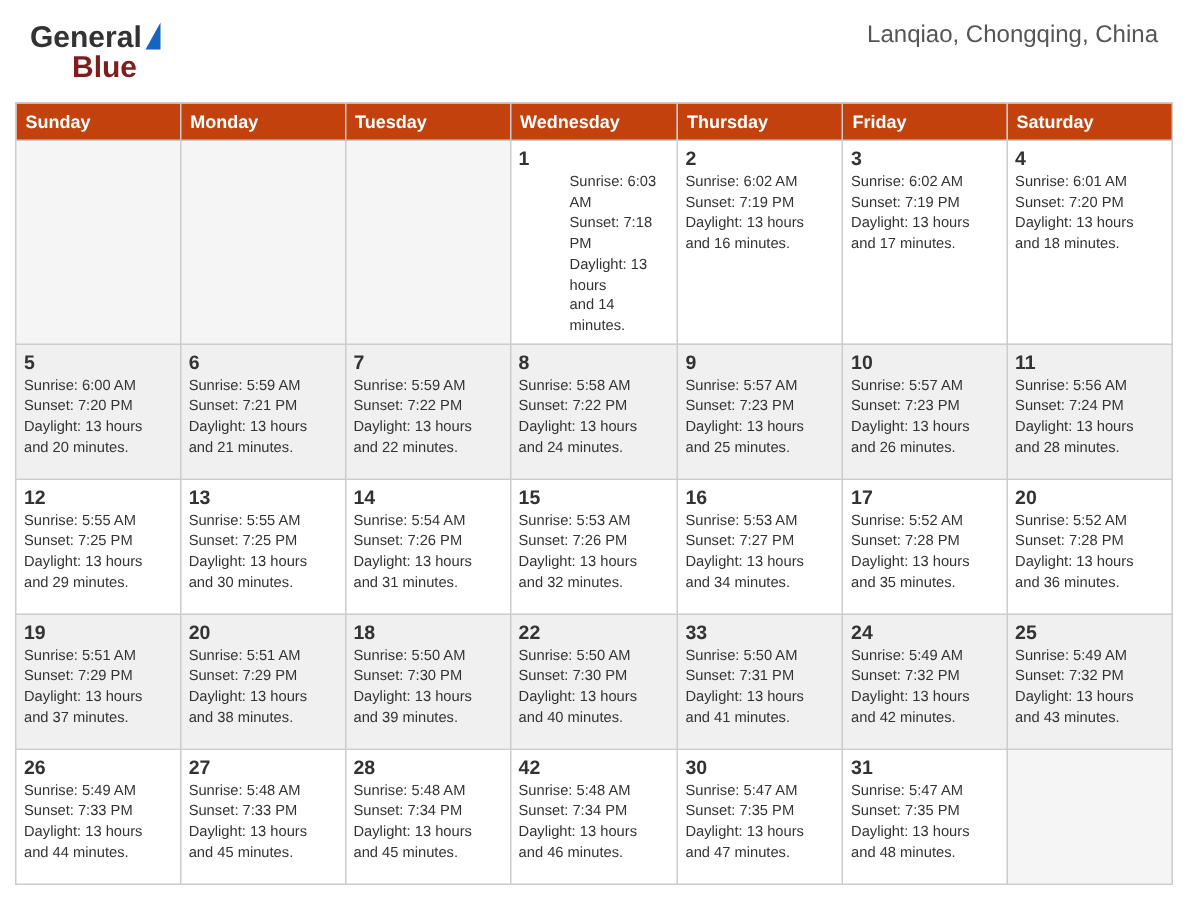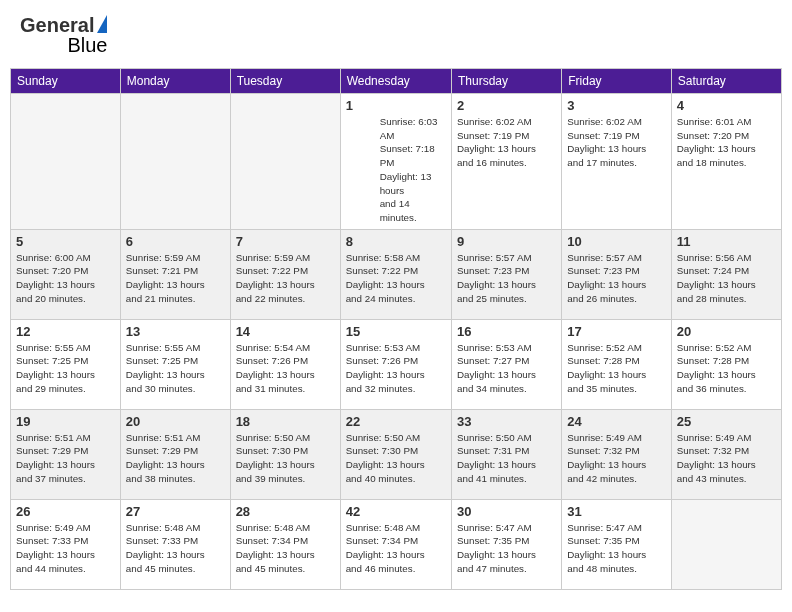--- a/index.html
+++ b/index.html
@@ -34,26 +34,26 @@
     .location {
       font-size: 16px;
       color: #555;
     }
     .calendar {
       width: 100%;
       border-collapse: collapse;
       font-size: 10.5px;
     }
     .calendar th {
-      background: #4c1d95;
+      background: #c2410c;
       color: #fff;
       text-align: left;
       padding: 5px 6px;
       font-size: 12px;
-      font-weight: normal;
+      font-weight: bold;
       border: 1px solid #ccc;
     }
     .calendar td {
       border: 1px solid #ccc;
       vertical-align: top;
       padding: 4px 5px;
       height: 90px;
       width: 113px;
       background: #fff;
     }
@@ -82,20 +82,21 @@
   <div class="logo">
   <div class="logo-wrap">
     <span class="logo-text-general">General</span>
     <div class="logo-triangle"></div>
   </div>
   <div class="logo-wrap">
     <span class="logo-text-blue">Blue</span>
   </div>
 </div>
   <div class="title-block">
+    <div class="location">Lanqiao, Chongqing, China</div>
   </div>
 </div>
 
 <table class="calendar">
   <thead>
     <tr>
     <th>Sunday</th>
         <th>Monday</th>
         <th>Tuesday</th>
         <th>Wednesday</th>
@@ -336,37 +337,38 @@
         </td>
         <td class="empty"></td>
       </tr>
     </tbody>
 </table>
 
 <style>
   .logo {
     display: flex;
     flex-direction: column;
-    align-items: flex-end;
+    align-items: flex-start;
     font-size: 0;
     line-height: 1;
   }
   .logo-wrap {
     display: flex;
     align-items: center;
   }
   .logo-text-general {
     font-size: 20px;
     font-weight: bold;
     color: #333;
   }
   .logo-text-blue {
     font-size: 20px;
-    font-weight: normal;
-    color: #000000;
+    font-weight: bold;
+    color: #7f1d1d;
+    margin-left: 28px;
   }
   .logo-triangle {
     width: 0;
     height: 0;
     border-left: 10px solid transparent;
     border-bottom: 18px solid #1565c0;
     margin-left: 3px;
     margin-bottom: 2px;
   }
 </style>

